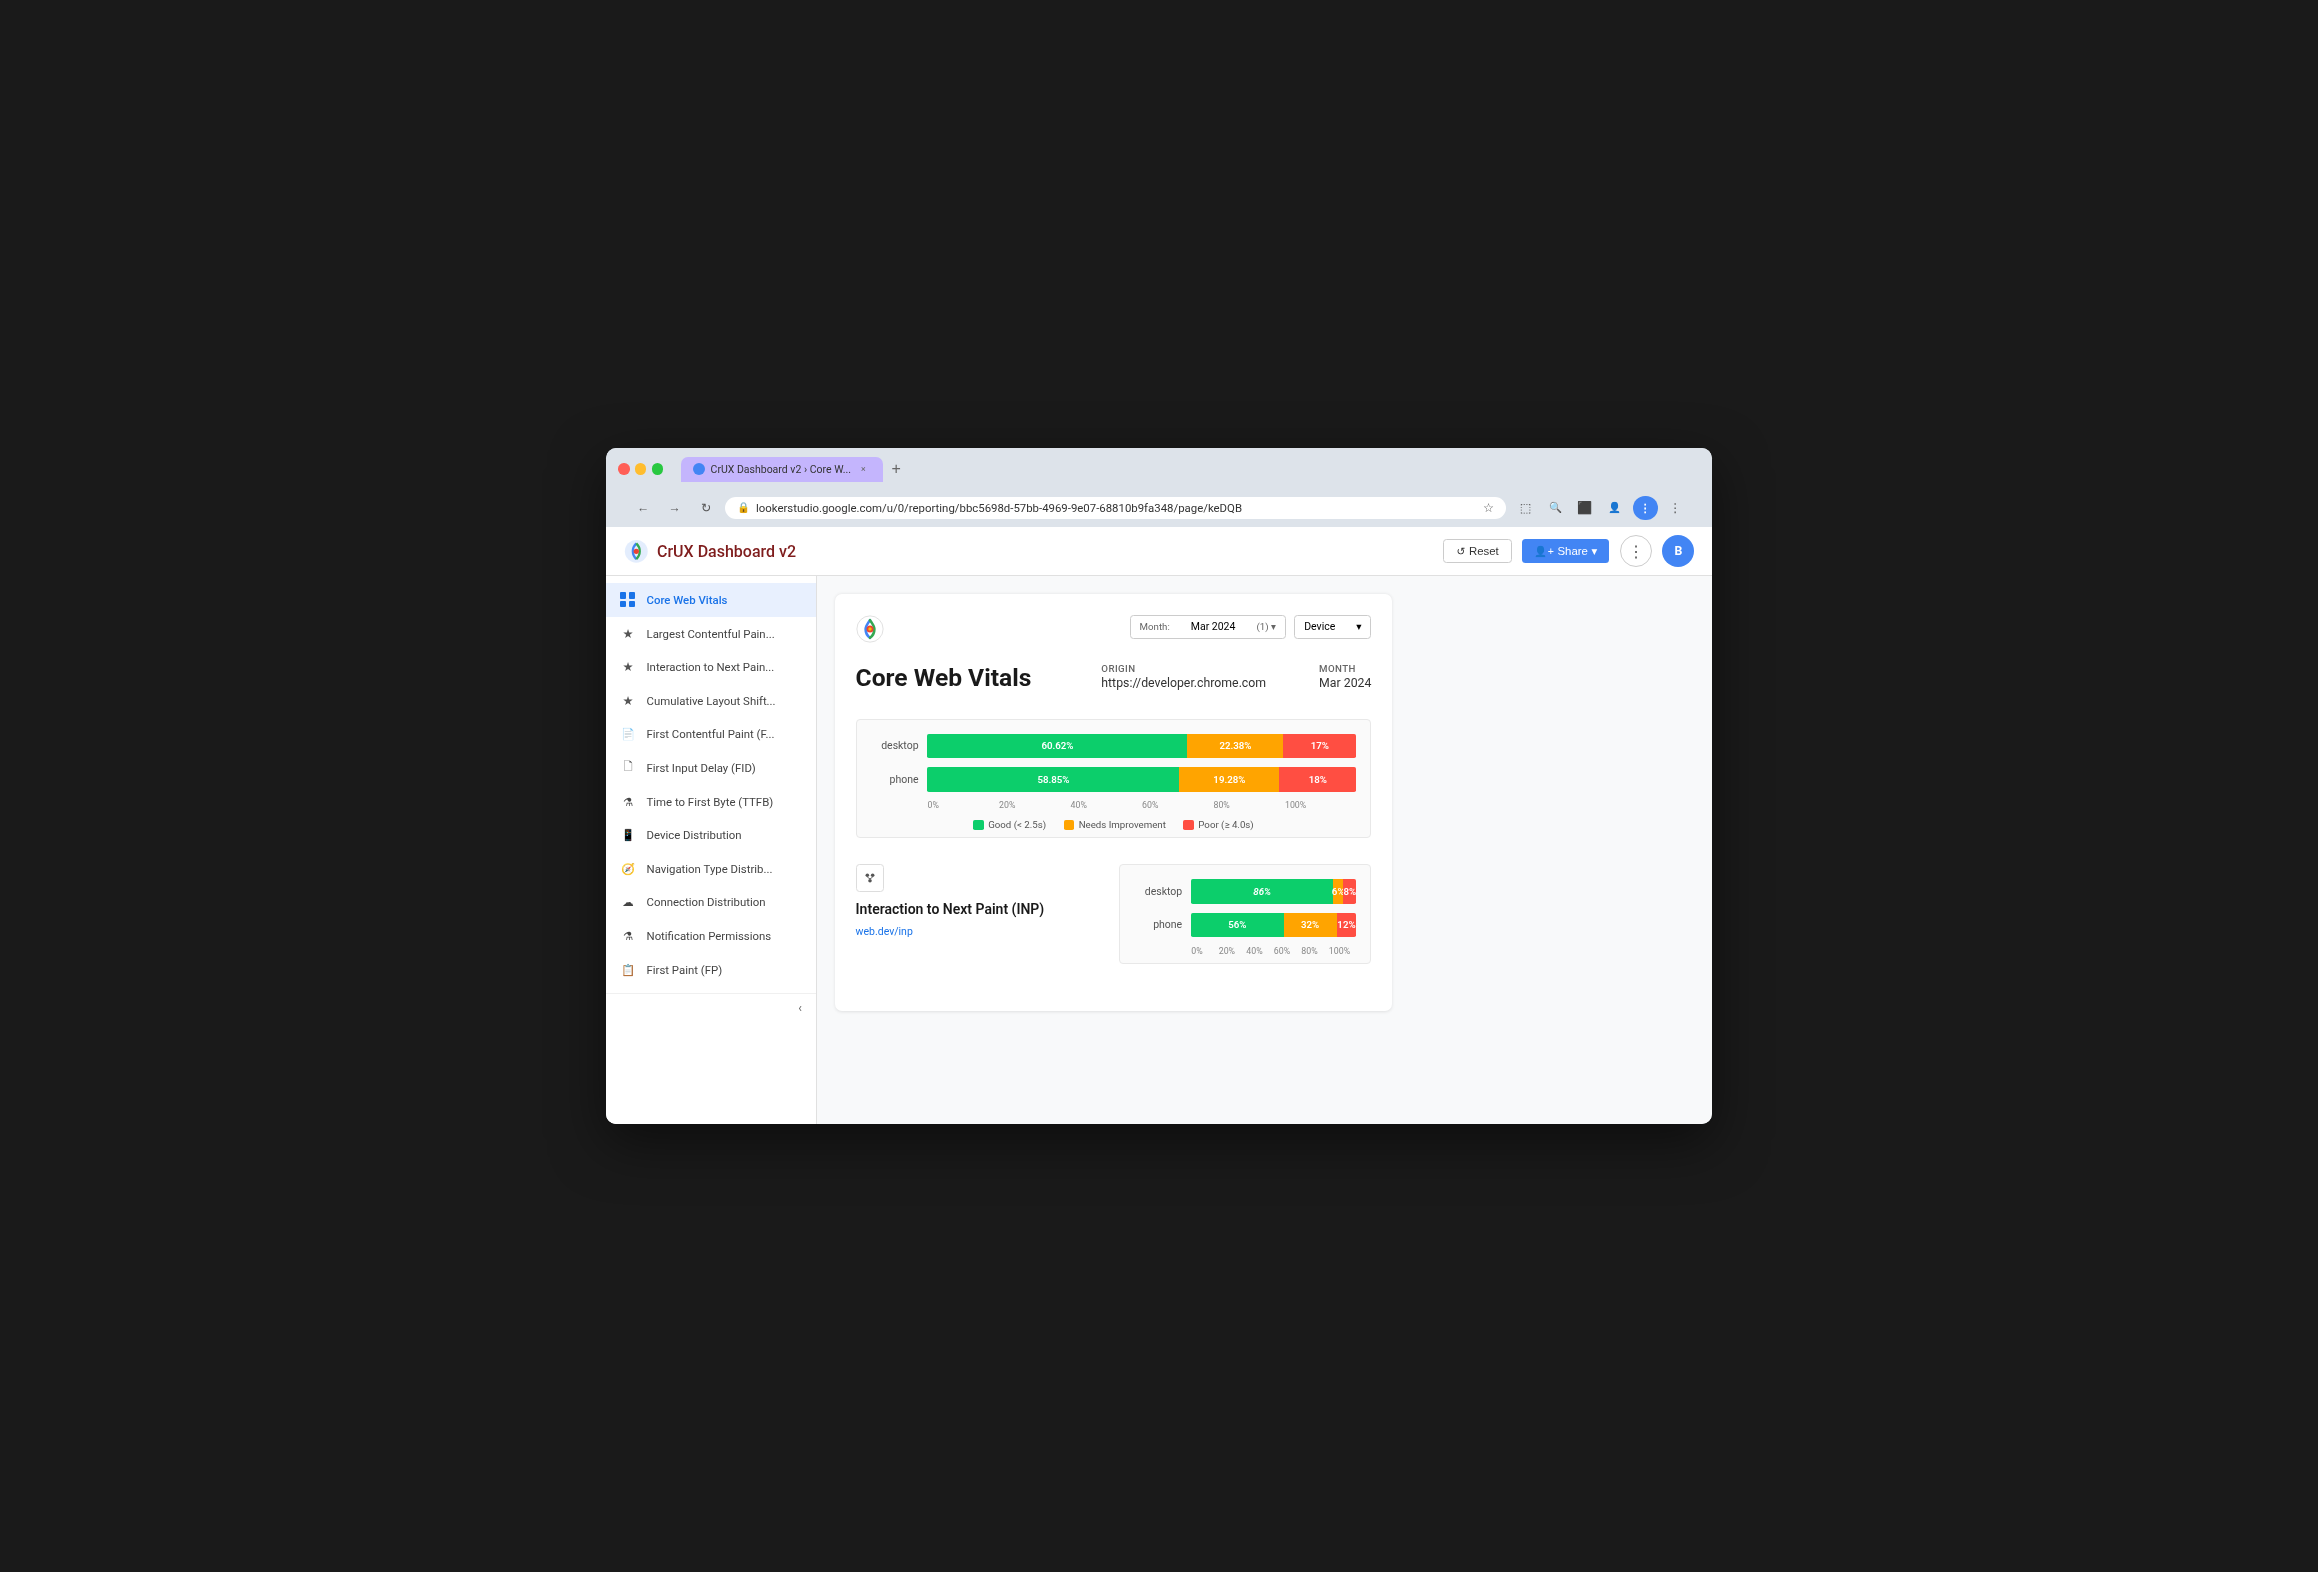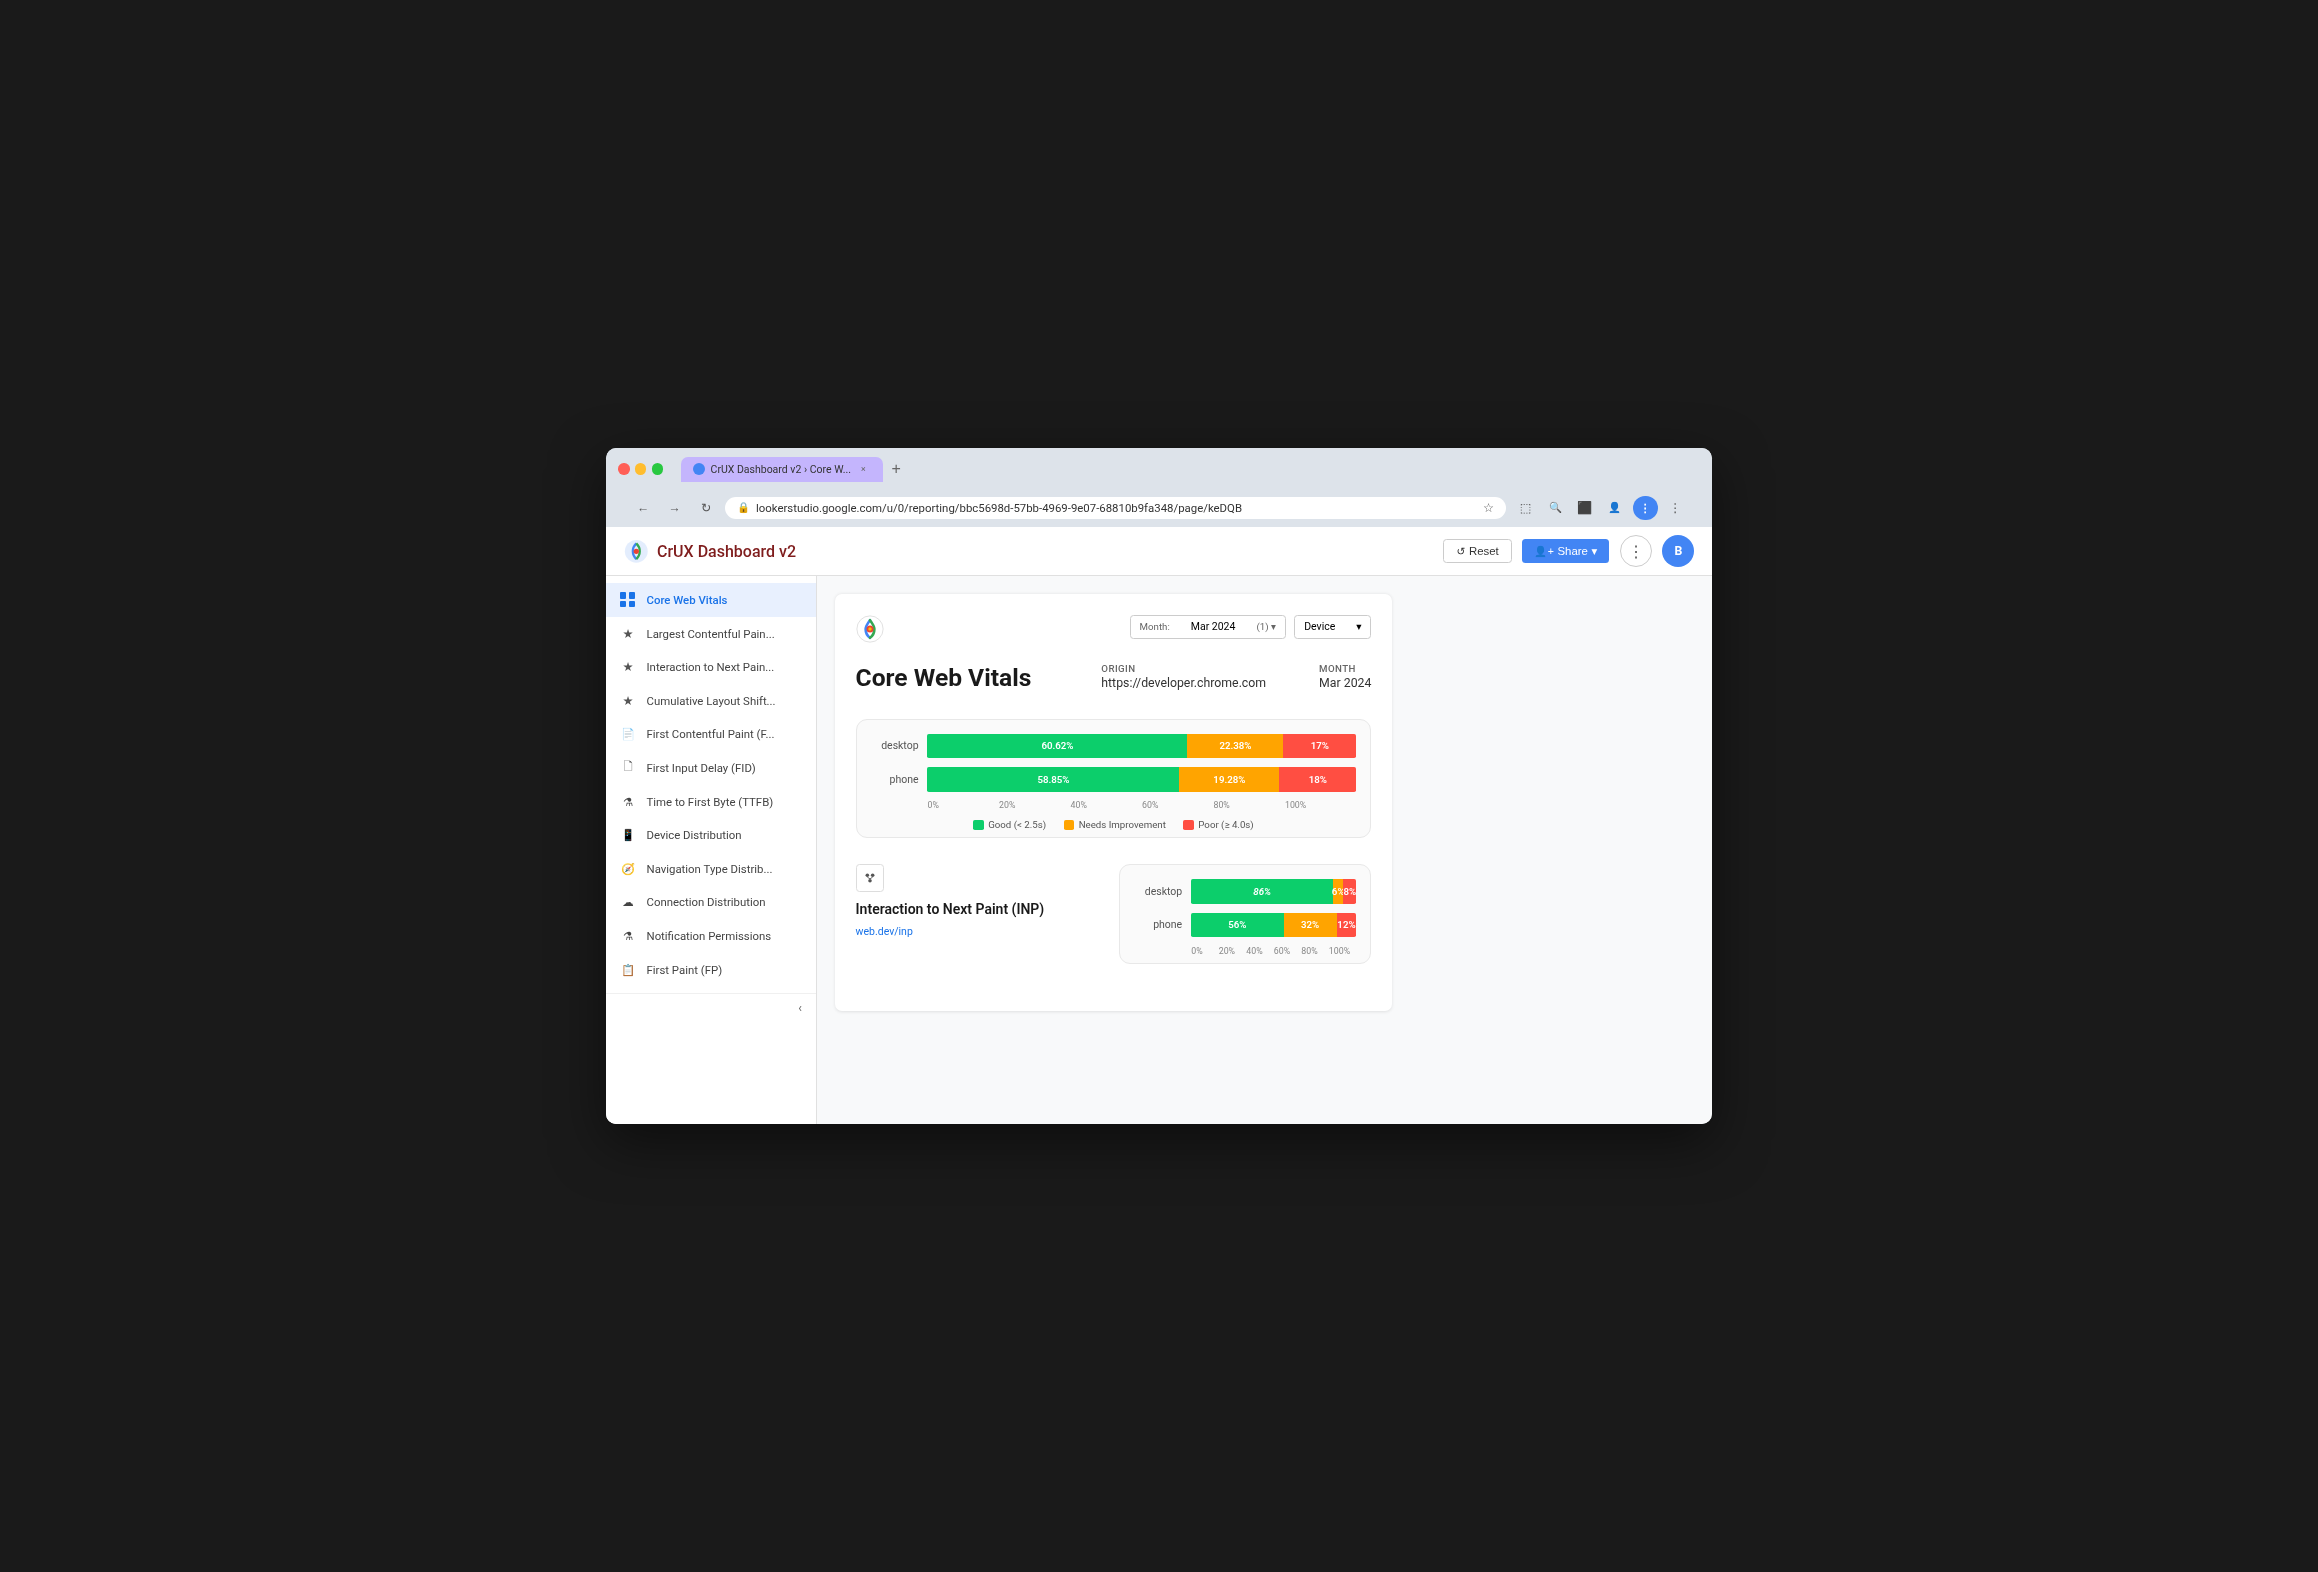--- a/index.html
+++ b/index.html
@@ -354,21 +354,21 @@
       color: #1a73e8;
       font-size: 10.5px;
       text-decoration: none;
     }
 
     
     .bar-chart-container {
       flex: 1;
       background: #fafafa;
       border: 0.9px solid #e8e8e8;
-      border-radius: 11px;
+      border-radius: 4px;
       padding: 14px 14px 7px;
     }
     .bar-row {
       display: flex;
       align-items: center;
       margin-bottom: 8.8px;
     }
     .bar-label {
       width: 48px;
       font-size: 10.5px;

